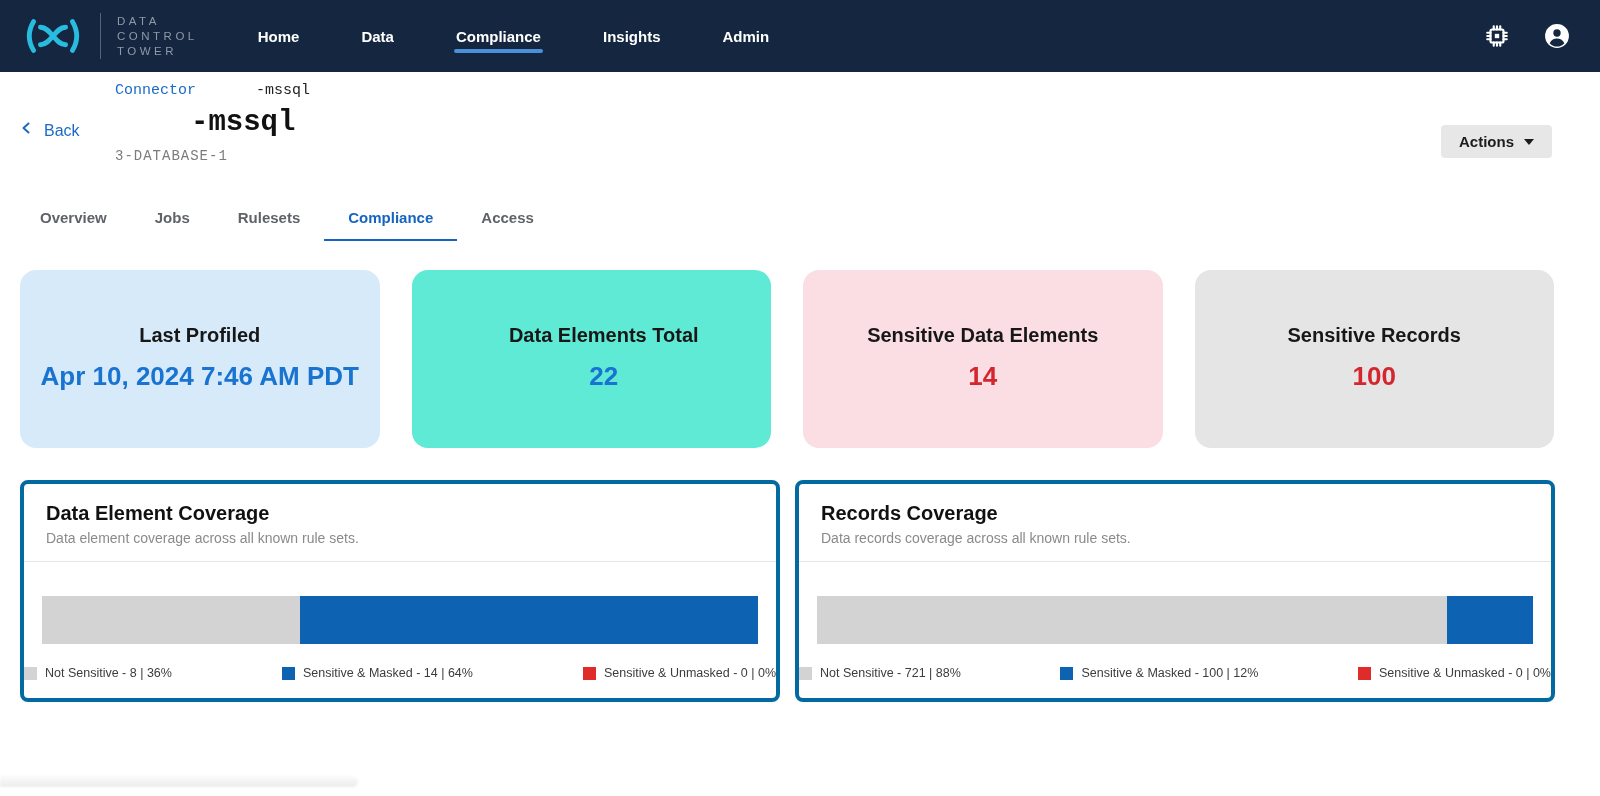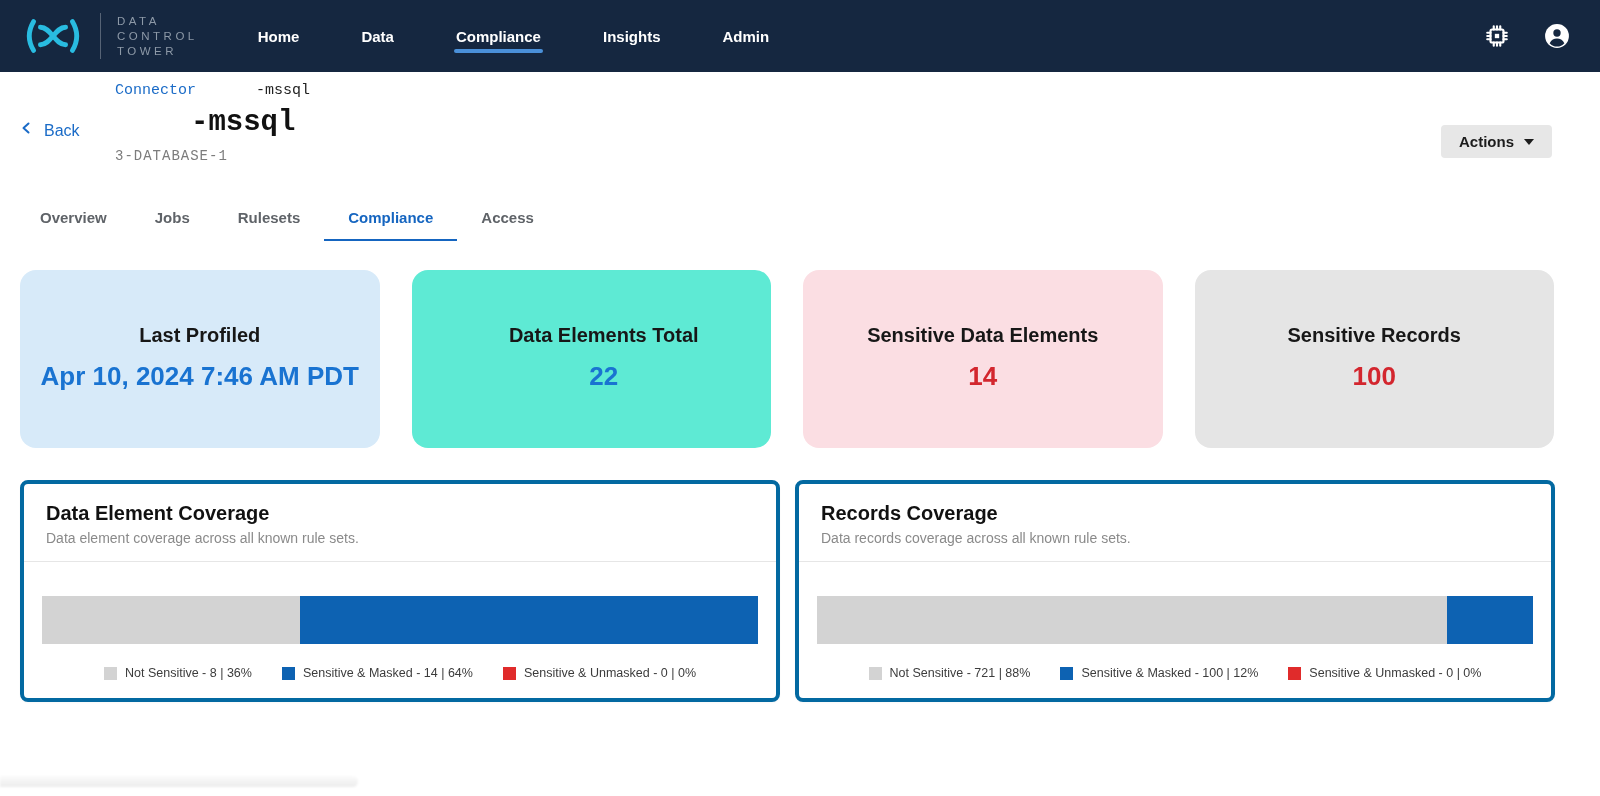--- a/index.html
+++ b/index.html
@@ -45,21 +45,21 @@
   .stat-value { font-size:26px; font-weight:700; line-height:1.35; max-width:330px; }
 
   
   .charts-grid { display:grid; grid-template-columns:1fr 1fr; gap:15px; margin:32px 45px 0 20px; }
   .chart-card { background:#fff; border:4px solid #0369a1; border-radius:8px; min-height:220px; box-shadow:0 1px 2px rgba(0,0,0,0.03); }
   .chart-header { padding:18px 22px 15px 22px; border-bottom:1px solid #e6e6e6; }
   .chart-title { font-size:20px; font-weight:700; color:#111; }
   .chart-subtitle { font-size:14px; color:#8a8a8a; margin-top:5px; }
   .chart-bar { display:flex; height:48px; margin:34px 18px 0 18px; overflow:hidden; }
   .bar-seg { height:100%; }
-  .chart-legend { display:flex; justify-content:center; align-items:center; gap:30px; margin-top:22px; padding-bottom:18px; }
+  .chart-legend { display:flex; justify-content:space-between; align-items:center; gap:30px; margin-top:22px; padding-bottom:18px; }
   .legend-item { display:flex; align-items:center; gap:8px; font-size:12.5px; color:#3c3c3c; }
   .legend-swatch { width:13px; height:13px; display:inline-block; flex:none; }
 
   
   .bottom-strip { position:absolute; left:0; bottom:9px; width:358px; height:11px; border-radius:0 6px 6px 0;
                   background:linear-gradient(180deg, rgba(0,0,0,0.015), rgba(0,0,0,0.075)); filter:blur(1px); }
 </style>
 </head>
 <body>
 

